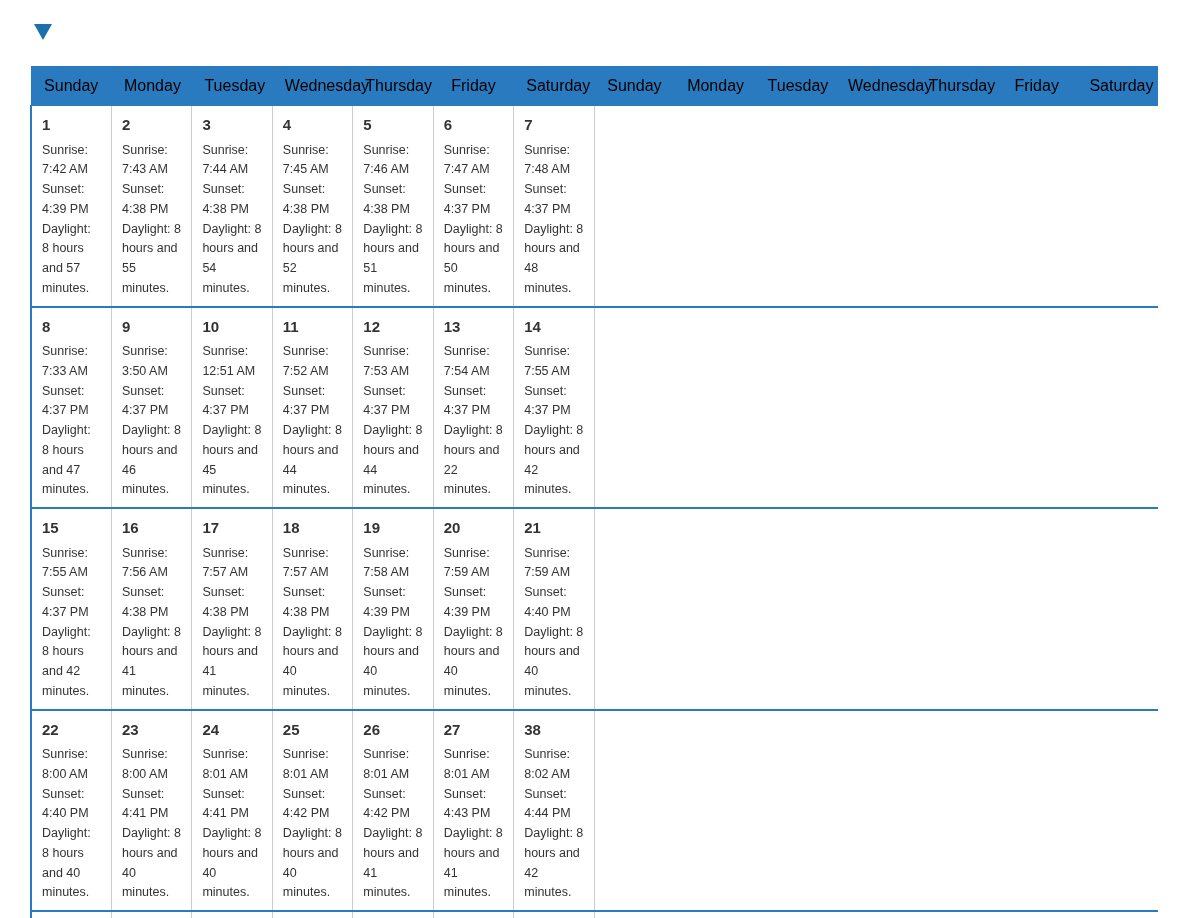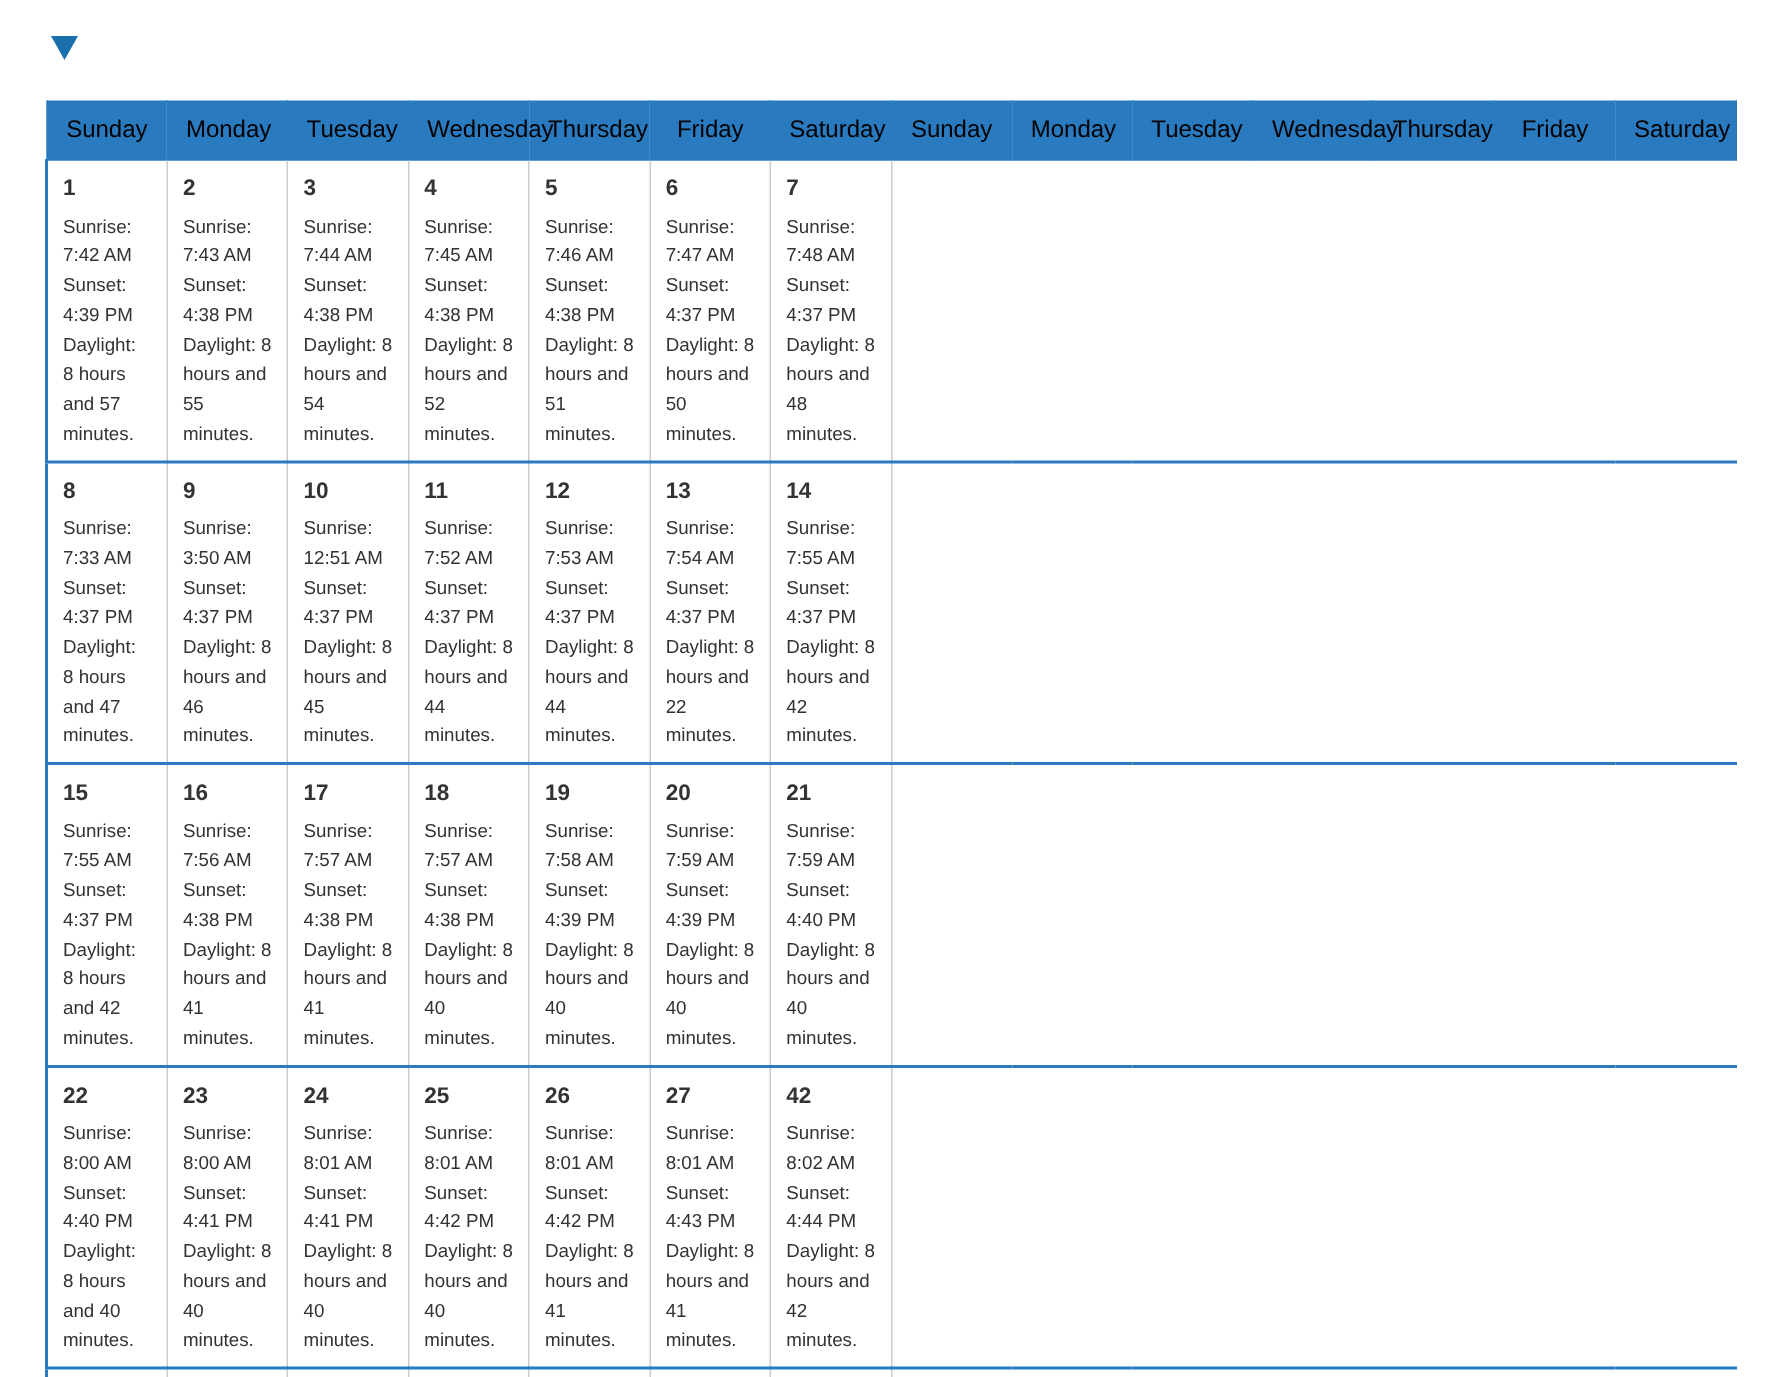--- a/index.html
+++ b/index.html
@@ -298,21 +298,21 @@
           <span class="day-info">Sunset: 4:42 PM</span><br>
           <span class="day-info">Daylight: 8 hours and 41 minutes.</span>
         </td>
         <td>
           <span class="day-number">27</span>
           <span class="day-info">Sunrise: 8:01 AM</span><br>
           <span class="day-info">Sunset: 4:43 PM</span><br>
           <span class="day-info">Daylight: 8 hours and 41 minutes.</span>
         </td>
         <td>
-          <span class="day-number">42</span>
+          <span class="day-number">38</span>
           <span class="day-info">Sunrise: 8:02 AM</span><br>
           <span class="day-info">Sunset: 4:44 PM</span><br>
           <span class="day-info">Daylight: 8 hours and 42 minutes.</span>
         </td>
       </tr>
       <tr>
         <td>
           
           <br>
           <br>

